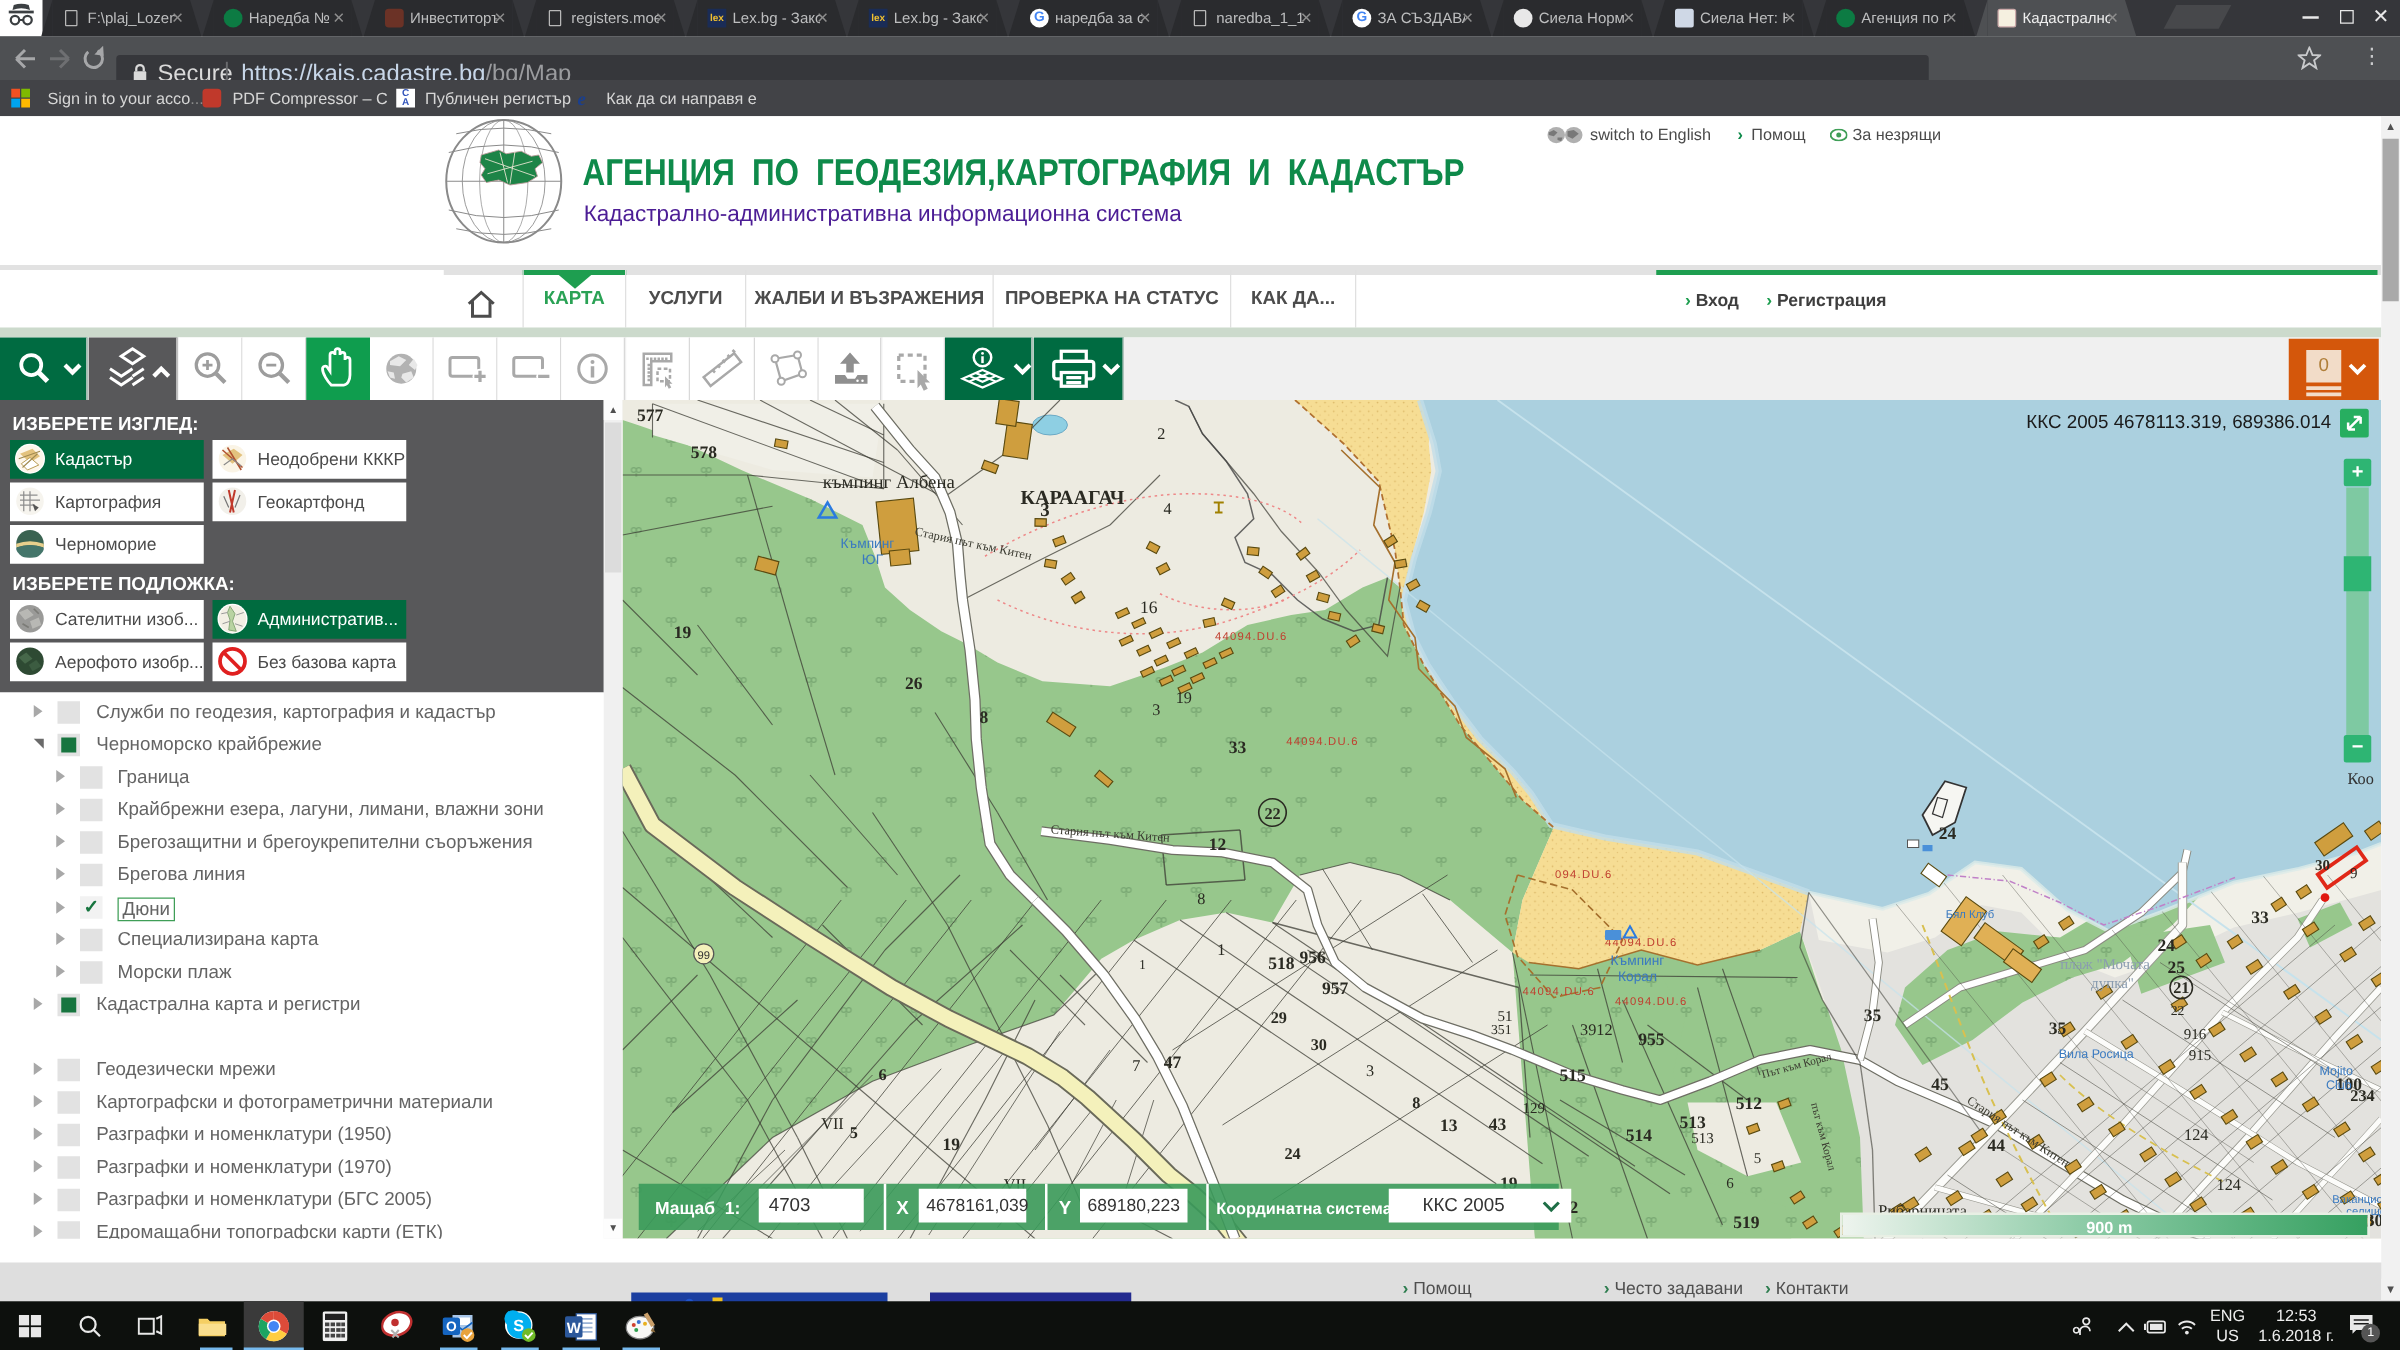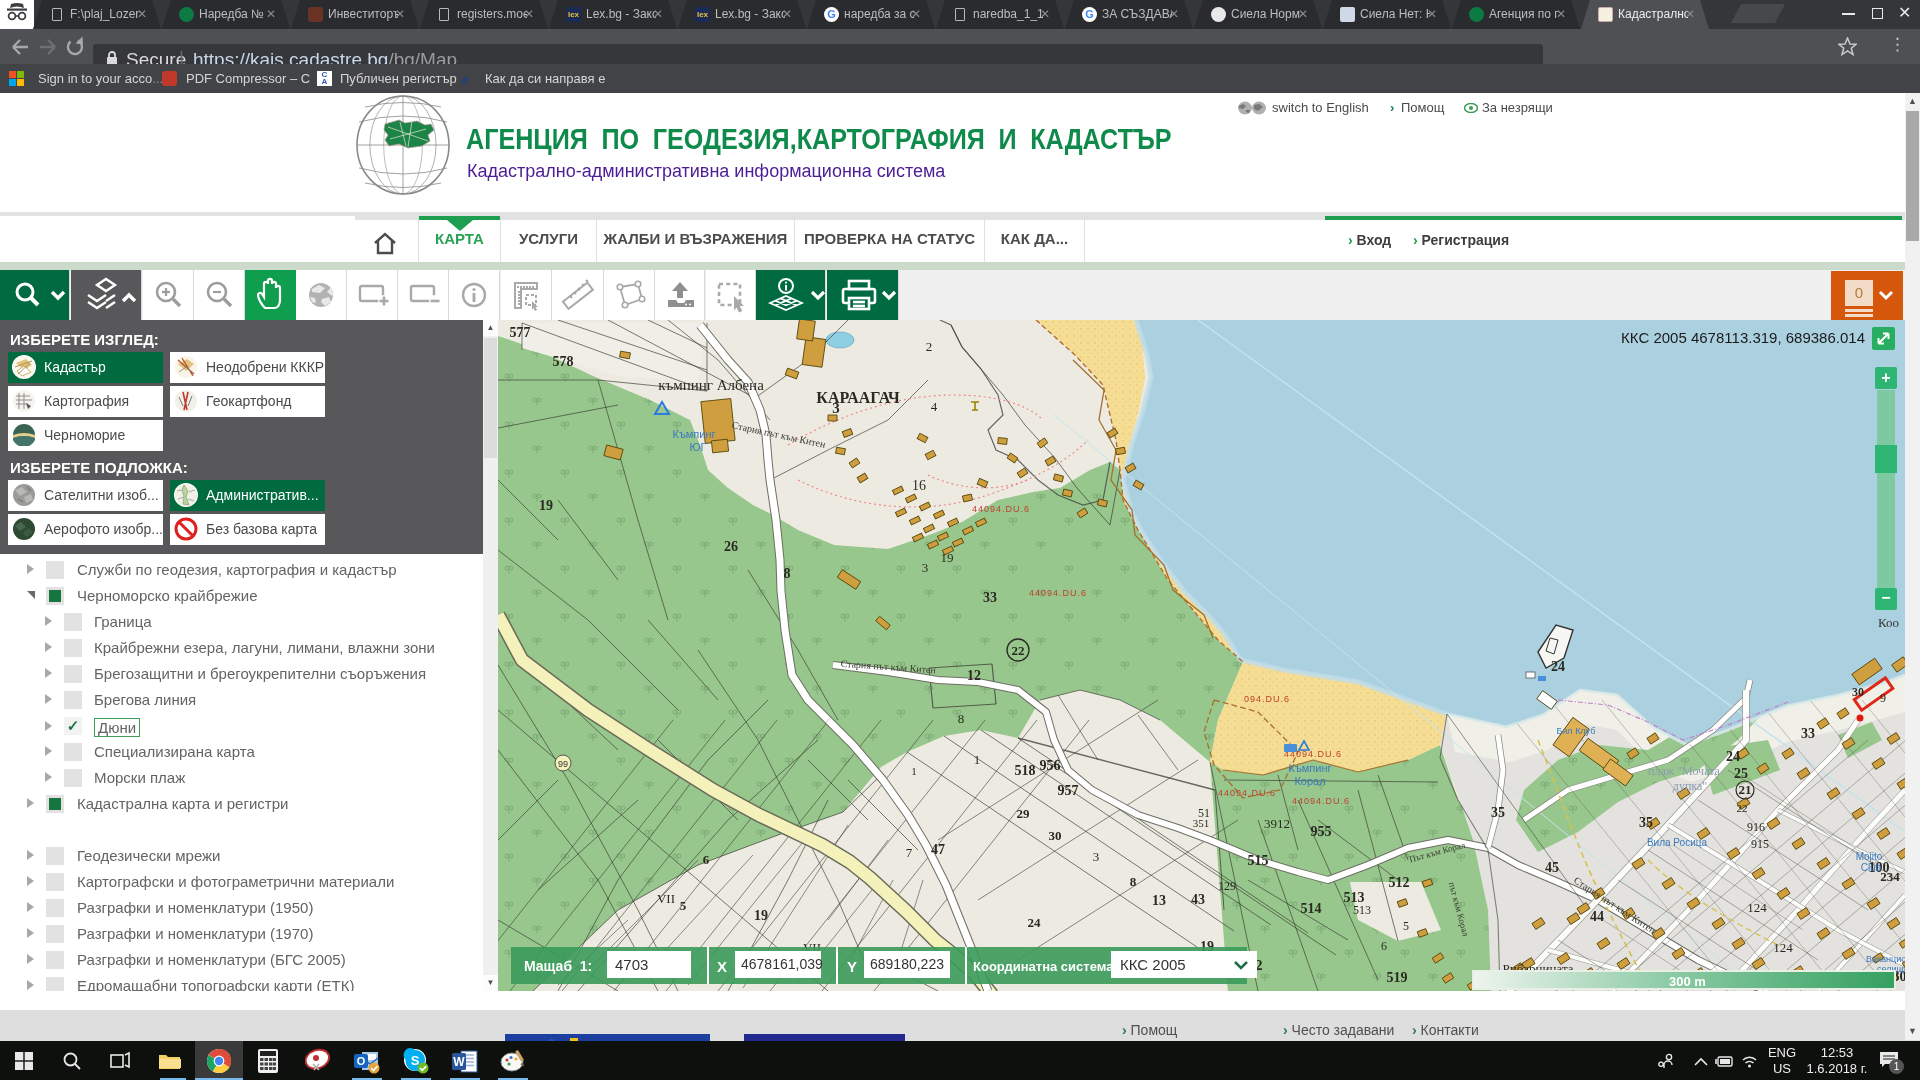--- a/index.html
+++ b/index.html
@@ -944,26 +944,26 @@
 <div class="abs" style="left:196px;top:0;width:2px;height:37px;background:#fff"></div>
 <div class="abs" style="left:325px;top:0;width:2px;height:37px;background:#fff"></div>
 <div class="abs" style="left:454px;top:0;width:2px;height:37px;background:#fff"></div>
 <span class="abs" style="left:13px;top:11px;color:#fff;font-weight:bold;font-size:14px">Мащаб&nbsp; 1:</span>
 <span class="abs" style="left:96px;top:4px;width:84px;height:27px;background:#fff;font-size:15px;color:#333;line-height:27px;padding-left:8px">4703</span>
 <span class="abs" style="left:206px;top:11px;color:#fff;font-weight:bold;font-size:15px">X</span>
 <span class="abs" style="left:224px;top:4px;width:86px;height:27px;background:#fff;font-size:14px;color:#333;line-height:27px;padding-left:6px">4678161,039</span>
 <span class="abs" style="left:336px;top:11px;color:#fff;font-weight:bold;font-size:15px">Y</span>
 <span class="abs" style="left:353px;top:4px;width:86px;height:27px;background:#fff;font-size:14px;color:#333;line-height:27px;padding-left:6px">689180,223</span>
 <span class="abs" style="left:462px;top:12px;color:#fff;font-weight:bold;font-size:13px">Координатна система</span>
-<span class="abs" style="left:600px;top:4px;width:146px;height:27px;background:#fff;font-size:15px;color:#333;line-height:27px;padding-left:9px">ККС 2005<svg width="14" height="9" style="position:absolute;right:9px;top:10px">
+<span class="abs" style="left:600px;top:4px;width:146px;height:27px;background:#fff;font-size:15px;color:#333;line-height:27px;padding-left:27px">ККС 2005<svg width="14" height="9" style="position:absolute;right:9px;top:10px">
                 <path d="M1 1 l6 6 l6 -6" stroke="#1e6e46" stroke-width="2.5" fill="none"></path>
               </svg></span>
 </div>
 <div class="abs" style="left:974px;top:650px;width:424px;height:20px;border:2px solid #e8efe4;background:linear-gradient(90deg,#eef4ee,#8fcca8 45%,#35a060)">
-            <span class="abs" style="left:195px;top:2px;color:#fff;font-size:13px;font-weight:bold">300 m</span>
+            <span class="abs" style="left:195px;top:2px;color:#fff;font-size:13px;font-weight:bold">900 m</span>
           </div>
 </div>
       </div>
 </div>
 
 <div id="belowpage">
 <div id="footgrey">
 <div class="abs" style="left:505px;top:24px;width:205px;height:8px;background:#1c3fa0"></div>
 <div class="abs" style="left:744px;top:24px;width:161px;height:8px;background:#232a8f"></div>
 <div class="abs" style="left:548px;top:29px;width:7px;height:7px;border-radius:50%;background:#2255cc"></div>

